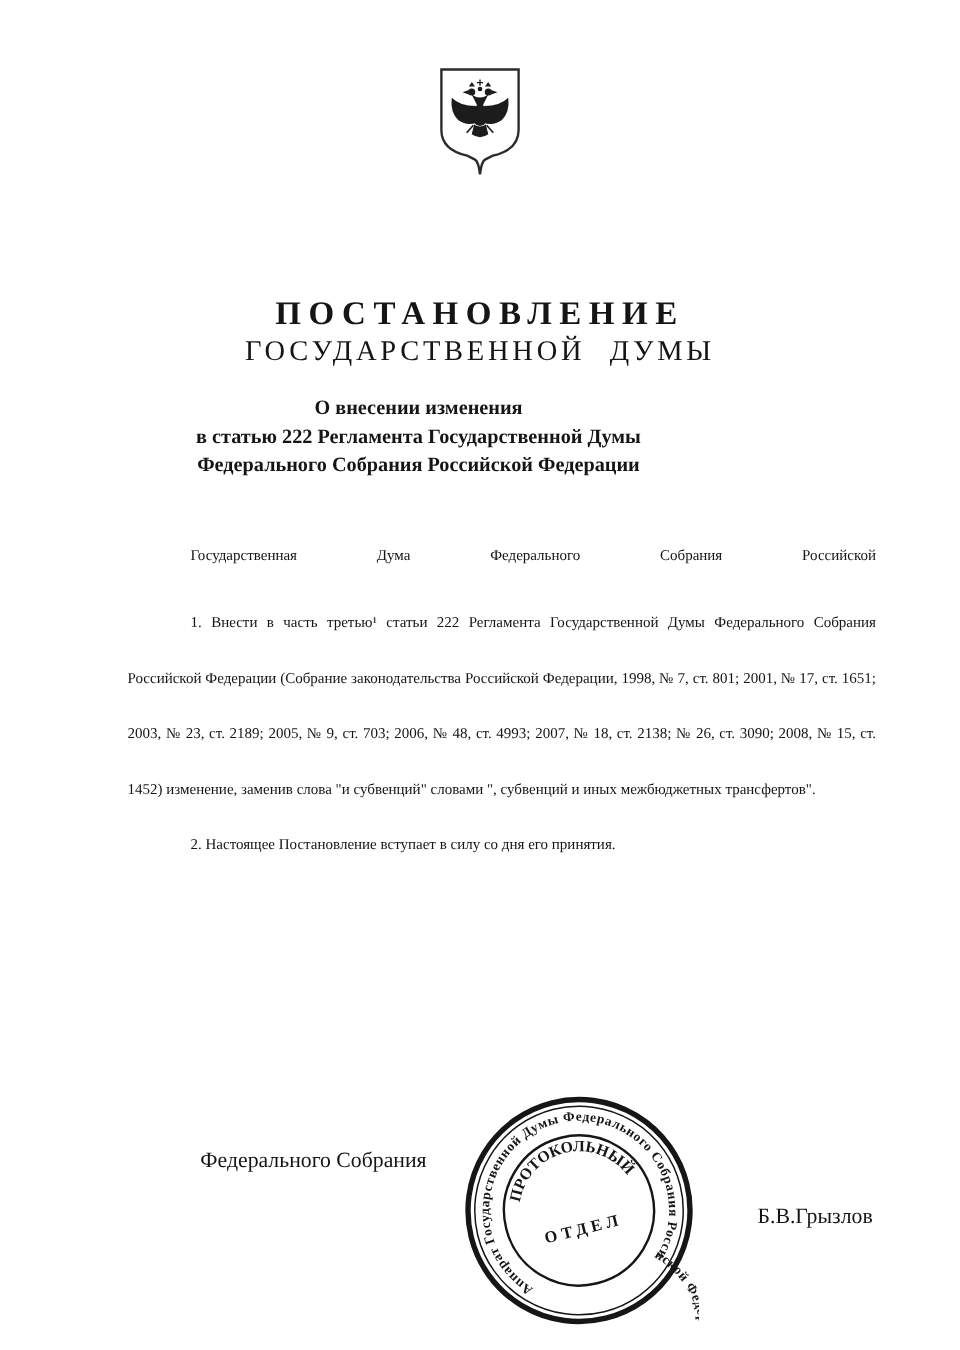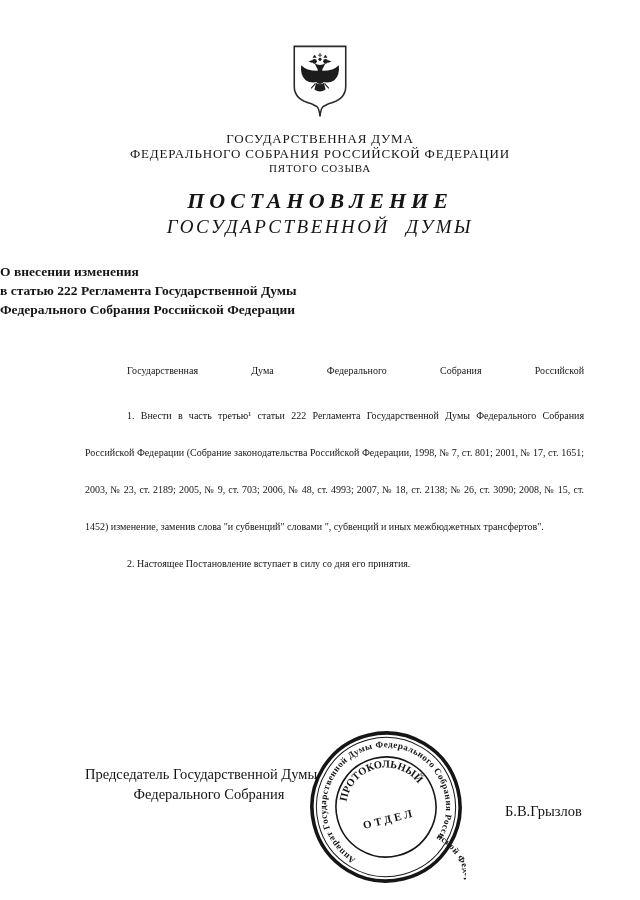--- a/index.html
+++ b/index.html
@@ -6,24 +6,24 @@
   .page {
     position:relative; width:640px; height:900px; margin:0 auto;
     background:#ffffff; color:#151515; overflow:hidden;
     font-family:"Liberation Serif","DejaVu Serif",serif;
   }
   .emblem { position:absolute; left:287px; top:36px; width:66px; height:92px; }
   .org-block { position:absolute; left:0; top:131px; width:640px; text-align:center; }
   .org-1 { font-size:13px; letter-spacing:0.8px; line-height:15px; }
   .org-2 { font-size:13px; letter-spacing:0.8px; line-height:15px; }
   .org-3 { font-size:11px; letter-spacing:0.8px; line-height:15px; }
-  .doc-type { position:absolute; left:0; top:188px; width:640px; text-align:center;font-style:italic; }
+  .doc-type { position:absolute; left:0; top:196px; width:640px; text-align:center; }
   .doc-type-1 { font-size:22px; font-weight:bold; letter-spacing:5px; line-height:26px; }
   .doc-type-2 { font-size:19px; letter-spacing:2.5px; word-spacing:9px; line-height:26px; }
-  .subject { position:absolute; left:0; top:262px; width:558px; text-align:left;
+  .subject { position:absolute; left:0; top:262px; width:558px; text-align:center;
              font-weight:bold; font-size:13.5px; line-height:19px; }
   .body-text { position:absolute; left:85px; top:352px; width:499px; font-size:10px; }
   .intro { margin:0; }
   .j-full { display:block; text-align:justify; text-align-last:justify;
             text-indent:42px; line-height:37px; }
   .intro-rest { display:block; line-height:37px; }
   .decree { font-weight:bold; letter-spacing:4px; }
   .para { margin:8px 0 0 0; text-align:justify; text-indent:42px; line-height:37px; }
   .para-last { margin-top:0; }
   .sig-block { position:absolute; left:85px; top:764px; width:248px;
@@ -55,25 +55,20 @@
       <path d="M40 26 L47 40 L53 40 L60 26 Q50 33.5 40 26 Z"></path>
       <path d="M45 40 Q26 40 16 30 Q14 48 24 57 Q34 64 46 60 Z"></path>
       <path d="M55 40 Q74 40 84 30 Q86 48 76 57 Q66 64 54 60 Z"></path>
       <ellipse cx="50" cy="51" rx="9.5" ry="13"></ellipse>
       <path d="M43 62 Q50 67 57 62 L60 74 Q50 81 40 74 Z"></path>
       <path d="M42 63 L34 72" stroke="#1c1c1c" stroke-width="2" fill="none"></path>
       <path d="M58 63 L66 72" stroke="#1c1c1c" stroke-width="2" fill="none"></path>
     </g>
   </svg>
 
-  <div class="org-block">
-    <div class="org-1">ГОСУДАРСТВЕННАЯ ДУМА</div>
-    <div class="org-2">ФЕДЕРАЛЬНОГО СОБРАНИЯ РОССИЙСКОЙ ФЕДЕРАЦИИ</div>
-    <div class="org-3">ПЯТОГО СОЗЫВА</div>
-  </div>
 
   <div class="doc-type">
     <div class="doc-type-1">ПОСТАНОВЛЕНИЕ</div>
     <div class="doc-type-2">ГОСУДАРСТВЕННОЙ ДУМЫ</div>
   </div>
 
   <div class="subject">
     <div>О внесении изменения</div>
     <div>в статью 222 Регламента Государственной Думы</div>
     <div>Федерального Собрания Российской Федерации</div>
@@ -81,21 +76,20 @@
 
   <div class="body-text">
     <p class="intro">
       <span class="j-full">Государственная Дума Федерального Собрания Российской</span>
     </p>
     <p class="para">1. Внести в часть третью¹ статьи 222 Регламента Государственной Думы Федерального Собрания Российской Федерации (Собрание законодательства Российской Федерации, 1998, № 7, ст. 801; 2001, № 17, ст. 1651; 2003, № 23, ст. 2189; 2005, № 9, ст. 703; 2006, № 48, ст. 4993; 2007, № 18, ст. 2138; № 26, ст. 3090; 2008, № 15, ст. 1452) изменение, заменив слова "и субвенций" словами ", субвенций и иных межбюджетных трансфертов".</p>
     <p class="para para-last">2. Настоящее Постановление вступает в силу со дня его принятия.</p>
   </div>
 
   <div class="sig-block">
-    <div class="sig-line1">Председатель Государственной Думы</div>
     <div>Федерального Собрания</div>
   </div>
   <div class="sig-name">Б.В.Грызлов</div>
 
   <svg class="stamp" viewBox="0 0 160 160">
     <g transform="rotate(-14 80 80)">
       <circle cx="80" cy="80" r="74" fill="none" stroke="#161616" stroke-width="3.6"></circle>
       <circle cx="80" cy="80" r="69.5" fill="none" stroke="#161616" stroke-width="1"></circle>
       <circle cx="80" cy="80" r="50" fill="none" stroke="#161616" stroke-width="1.6"></circle>
       <defs>

